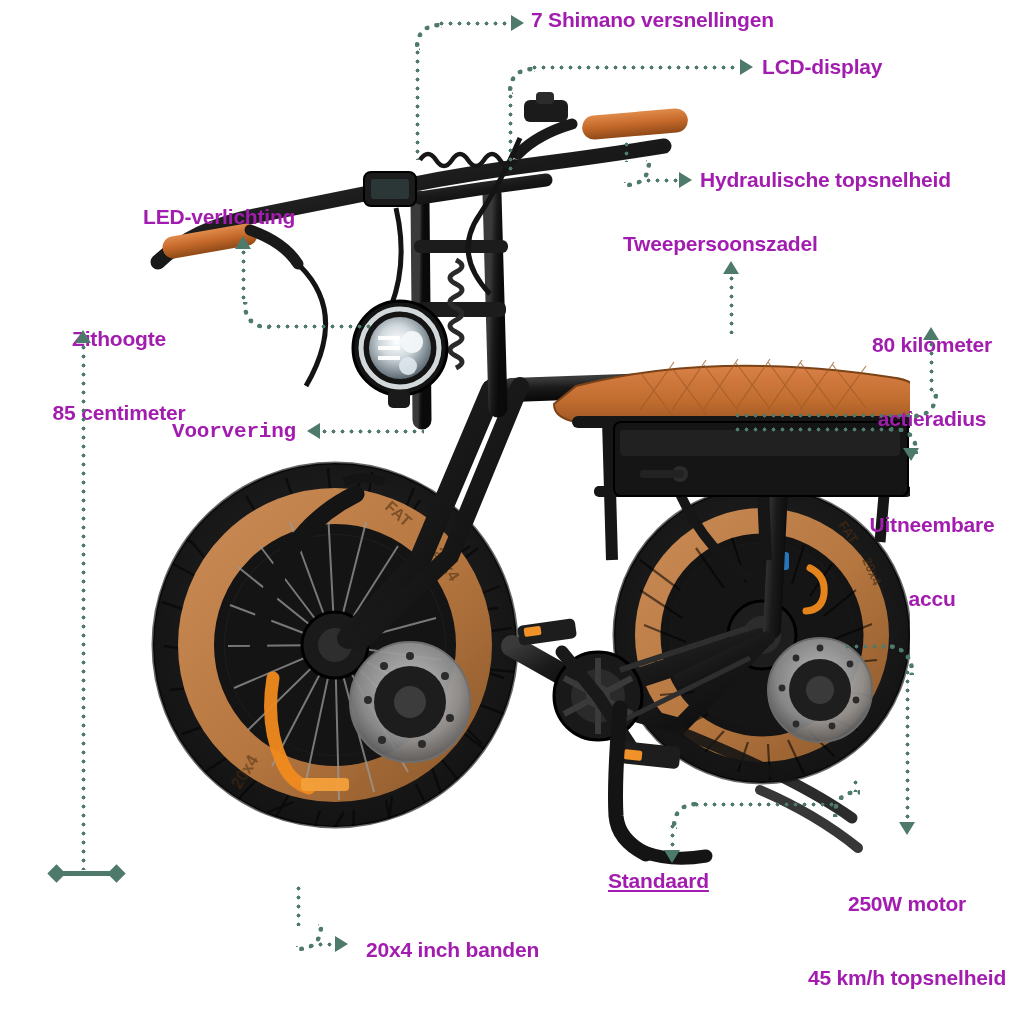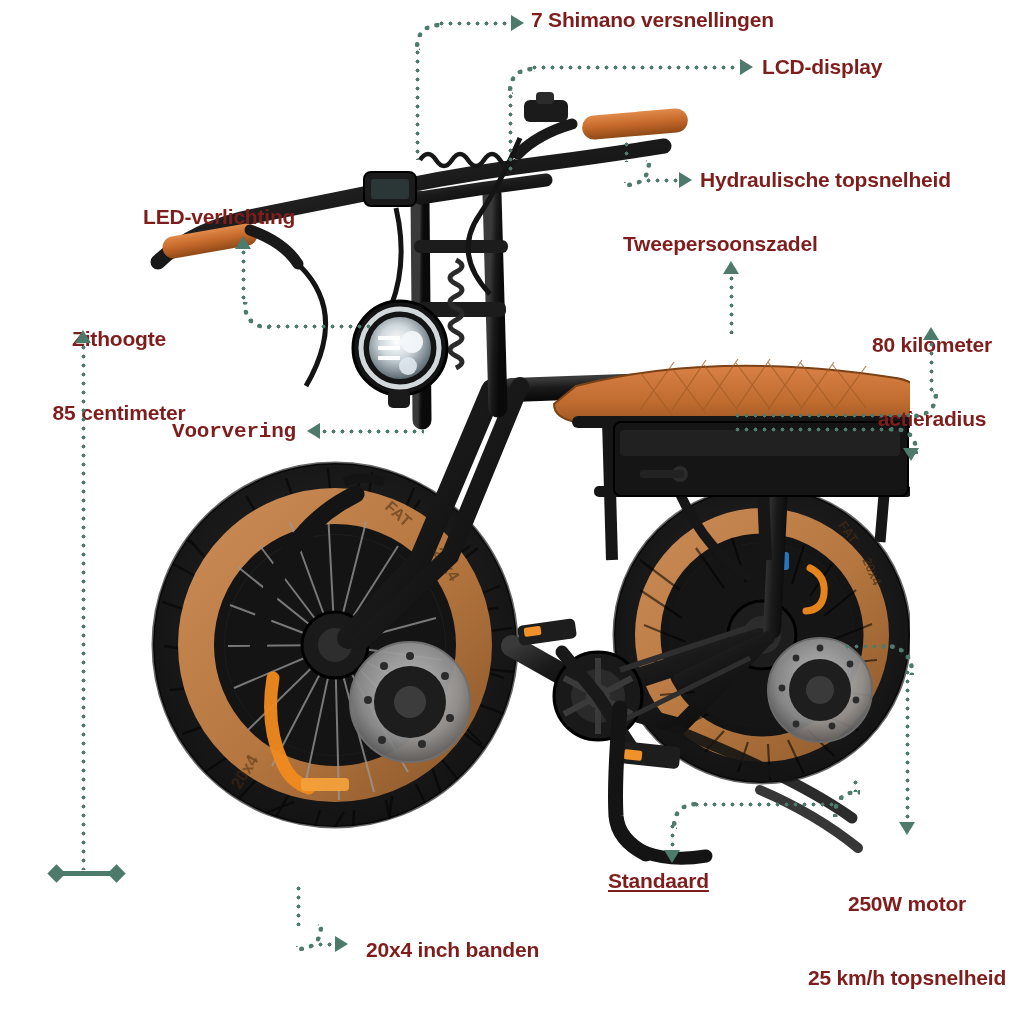--- a/index.html
+++ b/index.html
@@ -2,21 +2,21 @@
 <html><head>
 <meta charset="utf-8">
 <style>
   html,body{margin:0;padding:0;background:#ffffff;}
   body{width:1024px;height:1024px;font-family:"Liberation Sans",sans-serif;overflow:hidden;}
   #stage{position:relative;width:1024px;height:1024px;background:#fff;}
 
   
   .lbl{
     position:absolute;
-    color:#7f1d1d;
+    color:#a21caf;
     font-weight:bold;
     font-size:21px;
     line-height:1.18;
     white-space:pre;
     letter-spacing:-.2px;
   }
   .lbl.c{text-align:center;}
 
   
   .conn{position:absolute;}
@@ -342,26 +342,30 @@
 
   <div class="lbl" style="left:172px;top:420px;font-family:Liberation Mono, monospace;">Voorvering</div>
 
   <div class="lbl" style="left:623px;top:232px;">Tweepersoonszadel</div>
 
   <div class="lbl c" style="left:840px;top:283px;width:184px;">
     <div>80 kilometer</div>
     <div>actieradius</div>
   </div>
 
+  <div class="lbl c" style="left:840px;top:463px;width:184px;">
+    <div>Uitneembare</div>
+    <div>accu</div>
+  </div>
 
   <div class="lbl" style="left:608px;top:869px;text-decoration:underline;">Standaard</div>
 
   <div class="lbl c" style="left:790px;top:842px;width:234px;">
     <div>250W motor</div>
-    <div>25 km/h topsnelheid</div>
+    <div>45 km/h topsnelheid</div>
   </div>
 
   <div class="lbl" style="left:366px;top:938px;">20x4 inch banden</div>
 
   <div class="conn">
     <div class="dotV" style="left:415px;top:48px;height:112px;"></div>
     <div class="corner" style="left:415px;top:23px;width:22px;height:22px;border-right:none;border-bottom:none;border-top-left-radius:22px;"></div>
     <div class="dotH" style="left:437px;top:21px;width:76px;"></div>
     <div class="arrow ar-r" style="left:511px;top:15px;"></div>
   </div>

